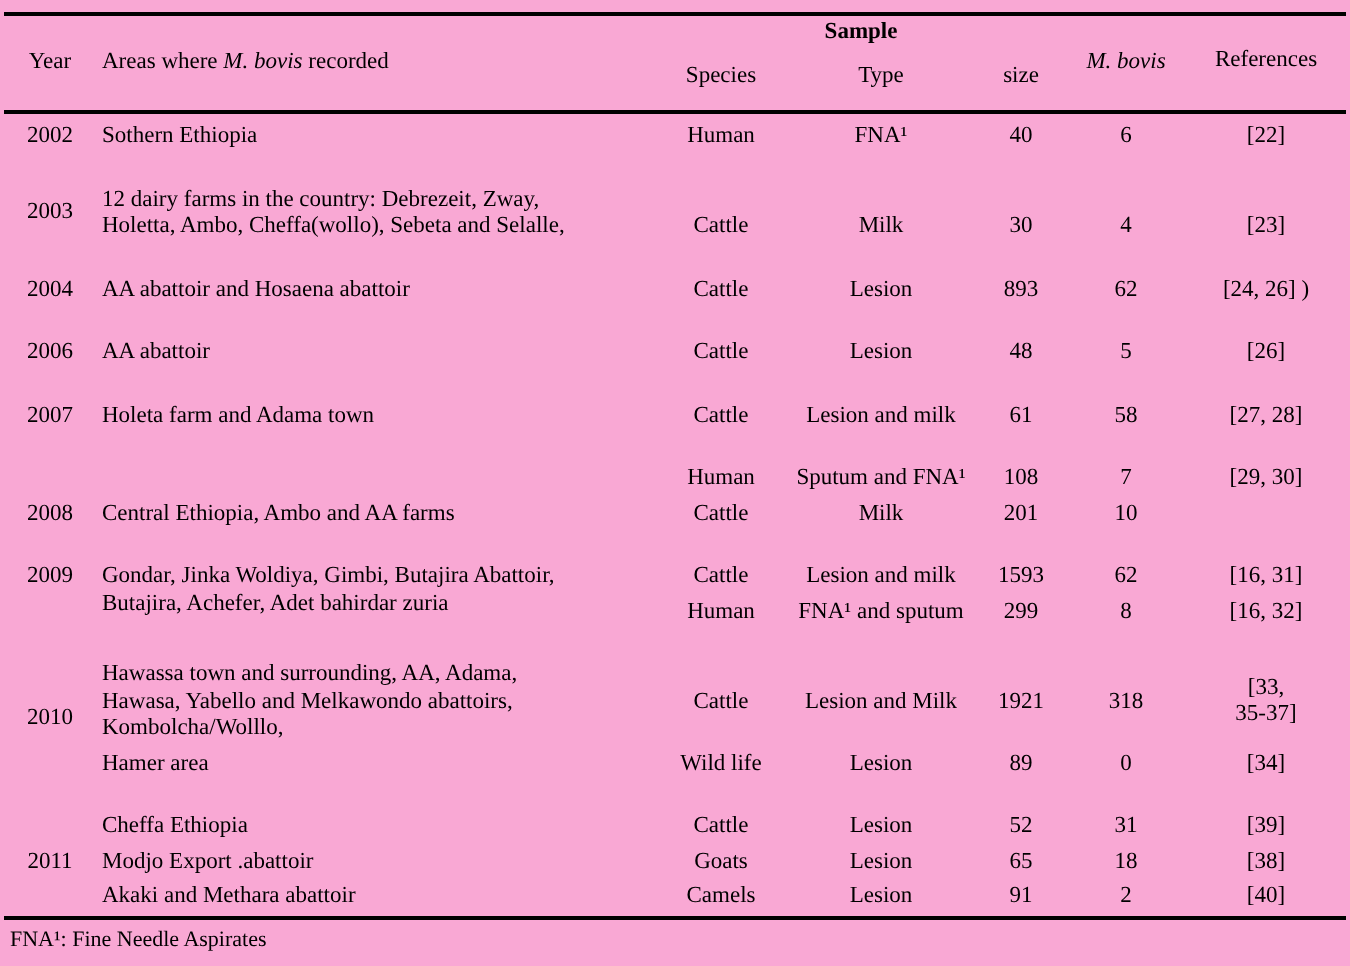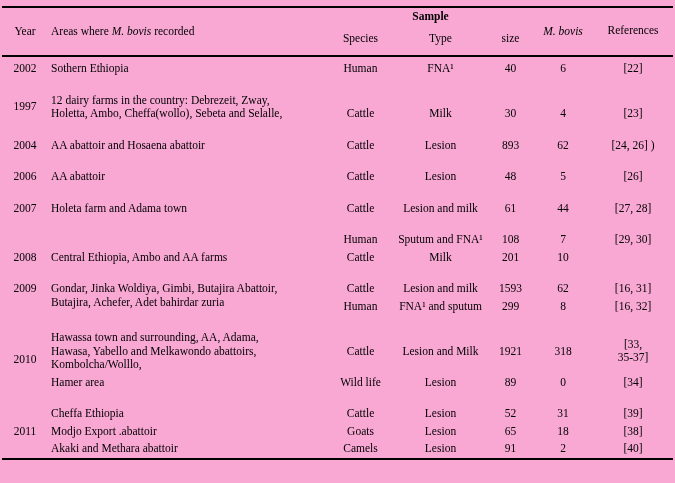--- a/index.html
+++ b/index.html
@@ -64,21 +64,21 @@
           <td class="l areas ">Sothern Ethiopia</td>
           <td class="c data">Human</td>
           <td class="c data">FNA¹</td>
           <td class="c data">40</td>
           <td class="c data">6</td>
           <td class="c data refs">[22]</td>
         </tr>
       </tbody>
       <tbody class="group">
         <tr class="tall-single">
-          <td class="c ">1997</td>
+          <td class="c ">2003</td>
           <td class="l areas ">12 dairy farms in the country: Debrezeit, Zway,
 Holetta, Ambo, Cheffa(wollo), Sebeta and Selalle,</td>
           <td class="c data">Cattle</td>
           <td class="c data">Milk</td>
           <td class="c data">30</td>
           <td class="c data">4</td>
           <td class="c data refs">[23]</td>
         </tr>
       </tbody>
       <tbody class="group">
@@ -103,21 +103,21 @@
           <td class="c data refs">[26]</td>
         </tr>
       </tbody>
       <tbody class="group">
         <tr>
           <td class="c ">2007</td>
           <td class="l areas ">Holeta farm and Adama town</td>
           <td class="c data">Cattle</td>
           <td class="c data">Lesion and milk</td>
           <td class="c data">61</td>
-          <td class="c data">44</td>
+          <td class="c data">58</td>
           <td class="c data refs">[27, 28]</td>
         </tr>
       </tbody>
       <tbody class="group">
         <tr>
           <td class="c bottom" rowspan="2">2008</td>
           <td class="l areas bottom" rowspan="2">Central Ethiopia, Ambo and AA farms</td>
           <td class="c data">Human</td>
           <td class="c data">Sputum and FNA¹</td>
           <td class="c data">108</td>
@@ -194,13 +194,14 @@
         <tr>
           <td class="l areas">Akaki and Methara abattoir</td>
           <td class="c data">Camels</td>
           <td class="c data">Lesion</td>
           <td class="c data">91</td>
           <td class="c data">2</td>
           <td class="c data refs">[40]</td>
         </tr>
       </tbody>
     </table>
+  <div class="footnote">FNA¹: Fine Needle Aspirates</div>
 </div>
 
 </body></html>

